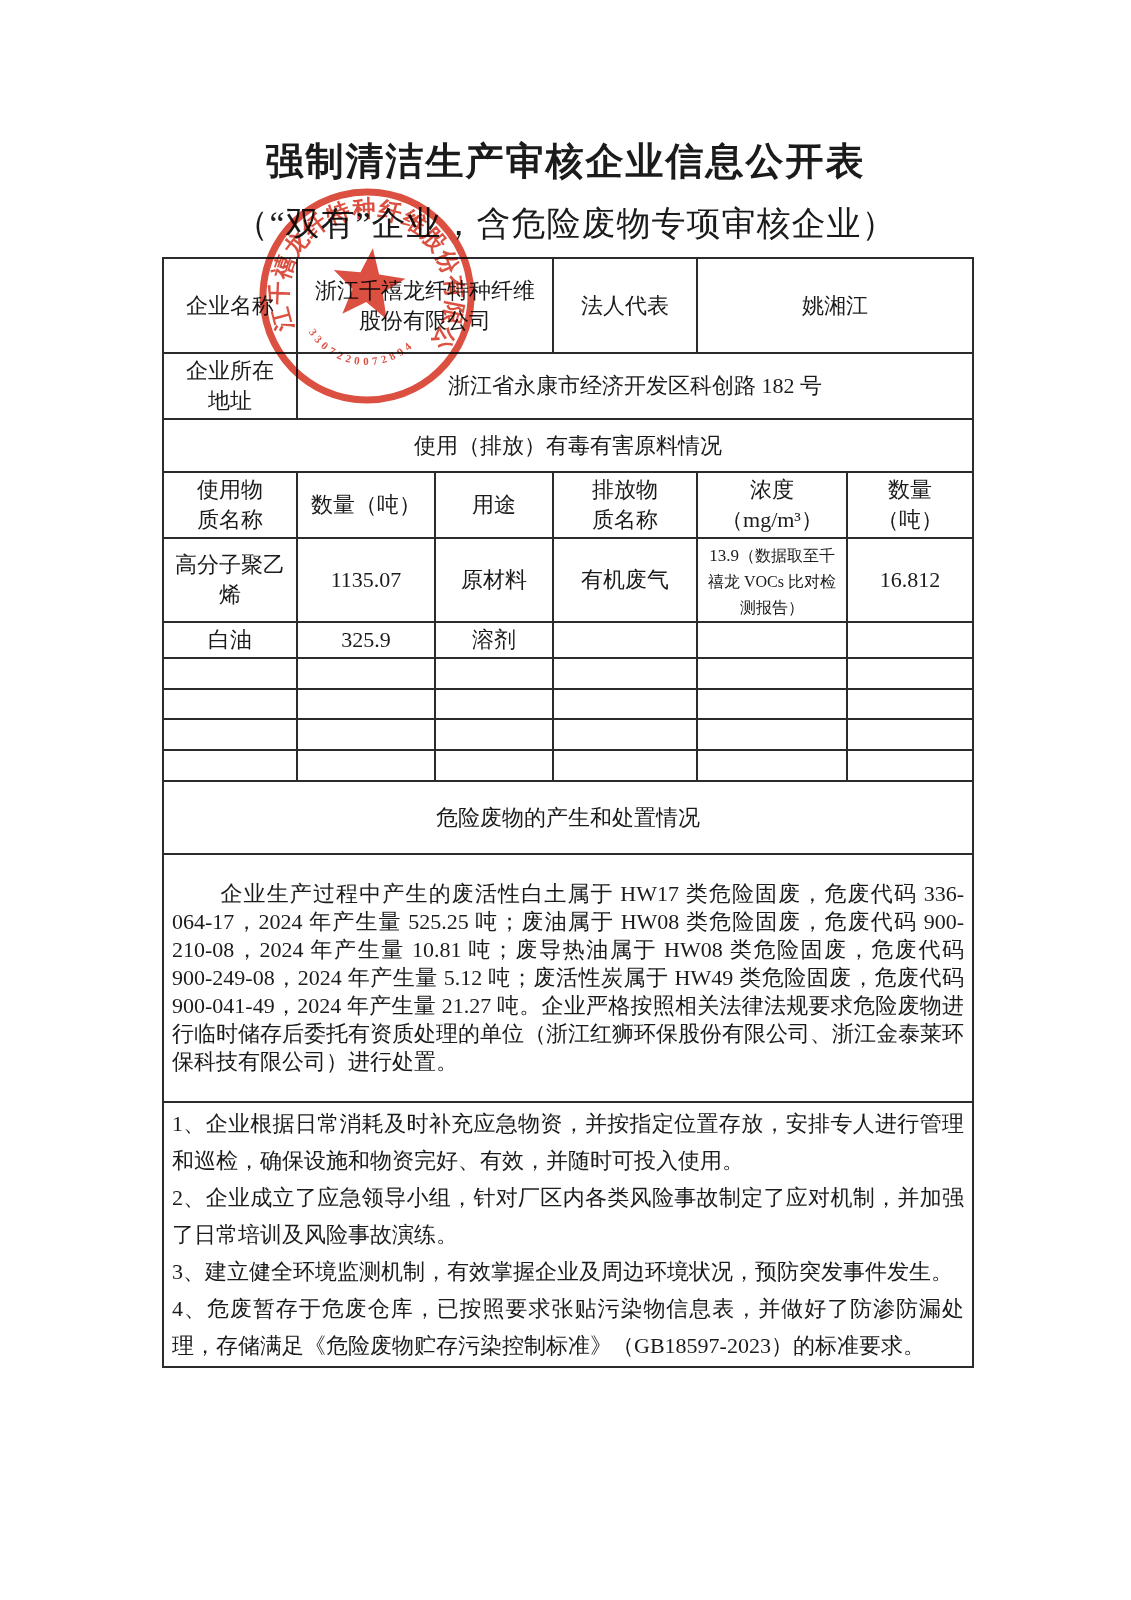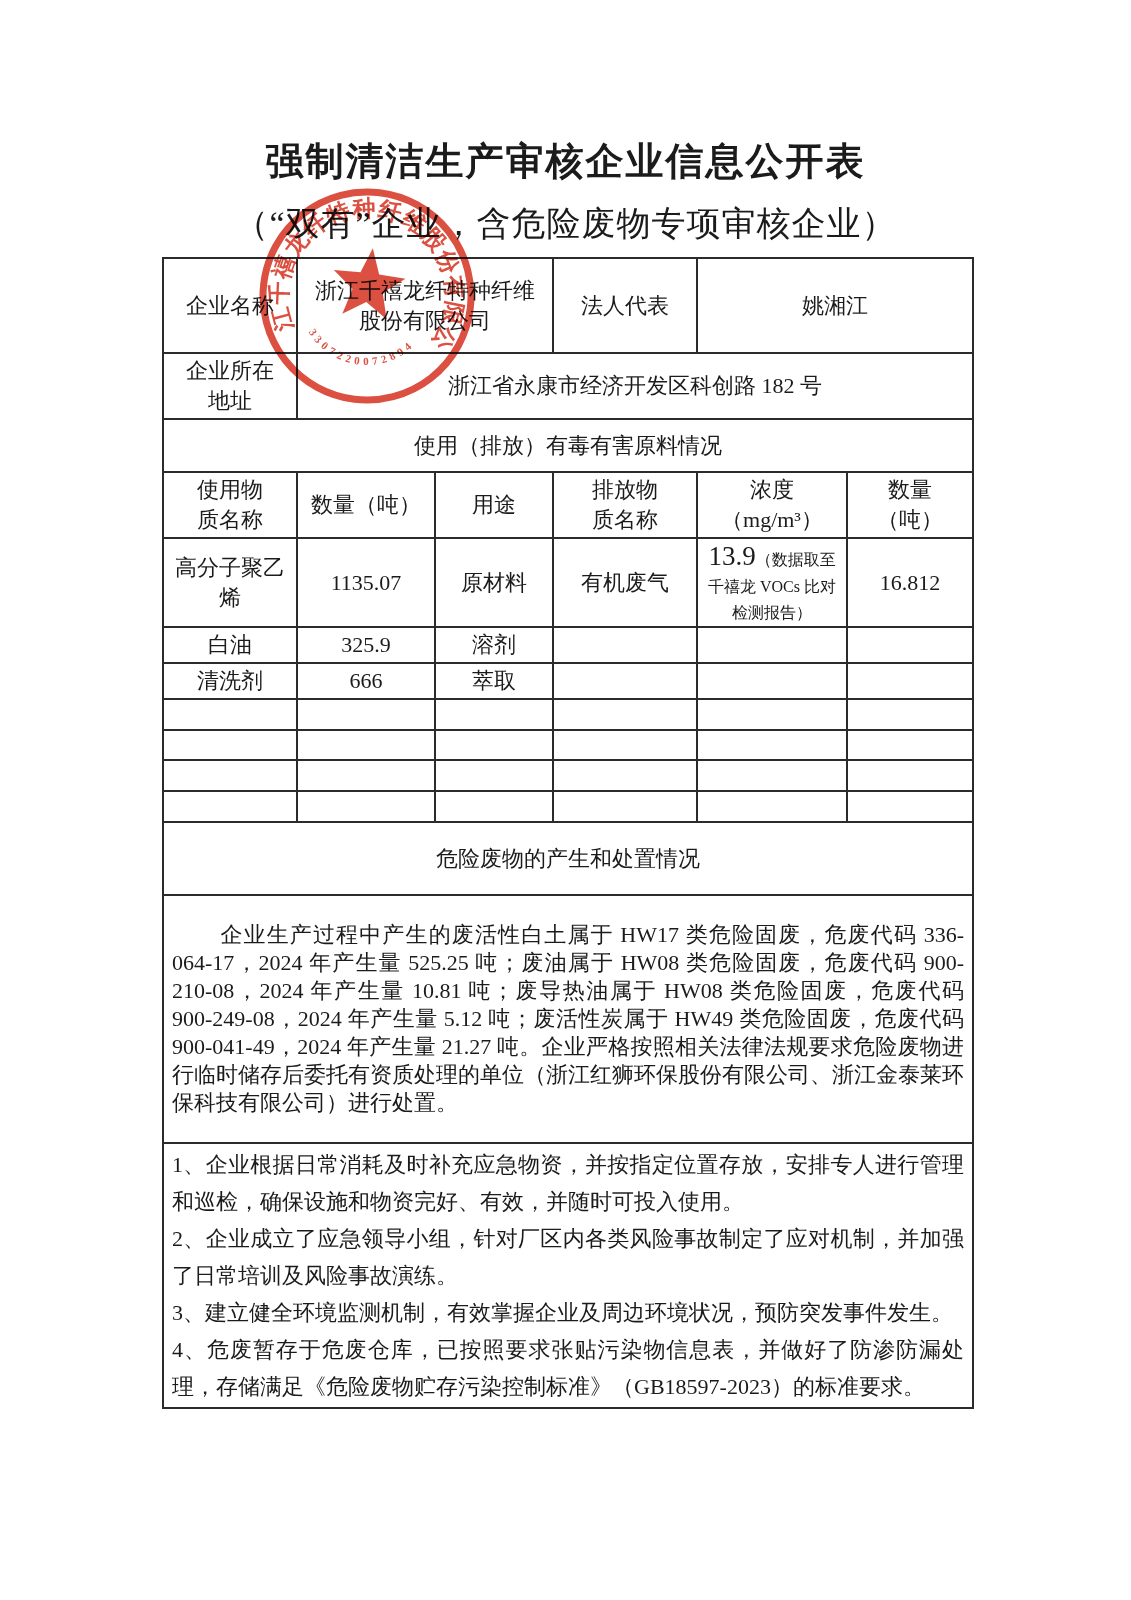--- a/index.html
+++ b/index.html
@@ -24,21 +24,21 @@
     border:2px solid #2b2b2b; font-size:22px; text-align:center;
     vertical-align:middle; padding:2px 8px; overflow:hidden;
   }
   td.pre { white-space:pre-line; }
   td.section-center { text-align:center; }
   td.section-left { text-align:left; padding-left:12px; }
   td.para-cell { text-align:left; vertical-align:top; padding:20px 10px 8px 10px; }
   td.para-cell p { margin:0; line-height:28px; text-indent:2.2em; text-align:justify; }
   td.list-cell { text-align:left; vertical-align:top; padding:16px 10px 8px 10px; }
   td.list-cell div { line-height:37px; text-align:justify; }
-  .conc-val { font-size:27px; }
+  .conc-val { font-size:17px; }
   .conc-note { font-size:16px; }
   
   .stamp {
     position:absolute; left:252px; top:181px; width:230px; height:230px;
     opacity:0.88; mix-blend-mode:multiply; pointer-events:none;
     transform:rotate(7deg);
   }
   .stamp text { font-family:"Liberation Serif","DejaVu Serif",serif; }
 </style>
 </head>
@@ -100,28 +100,20 @@
 
     <tr style="height:31px">
       <td>白油</td>
       <td>325.9</td>
       <td>溶剂</td>
       <td></td>
       <td></td>
       <td></td>
     </tr>
 
-    <tr style="height:30px">
-      <td>清洗剂</td>
-      <td>666</td>
-      <td>萃取</td>
-      <td></td>
-      <td></td>
-      <td></td>
-    </tr>
 
     <tr style="height:31px">
       <td></td>
           <td></td>
           <td></td>
           <td></td>
           <td></td>
           <td></td>
     </tr>
     <tr style="height:30px">

